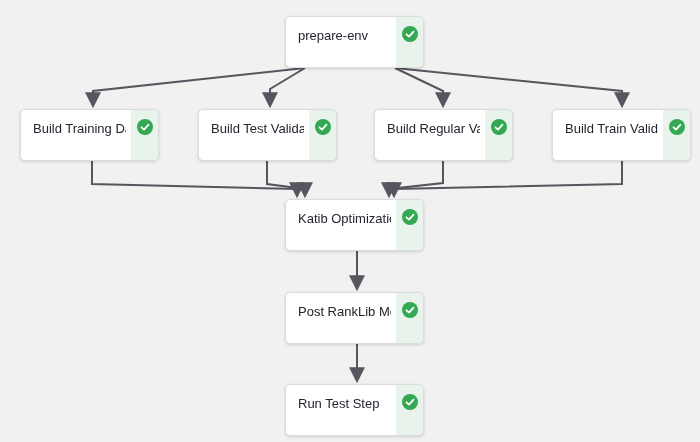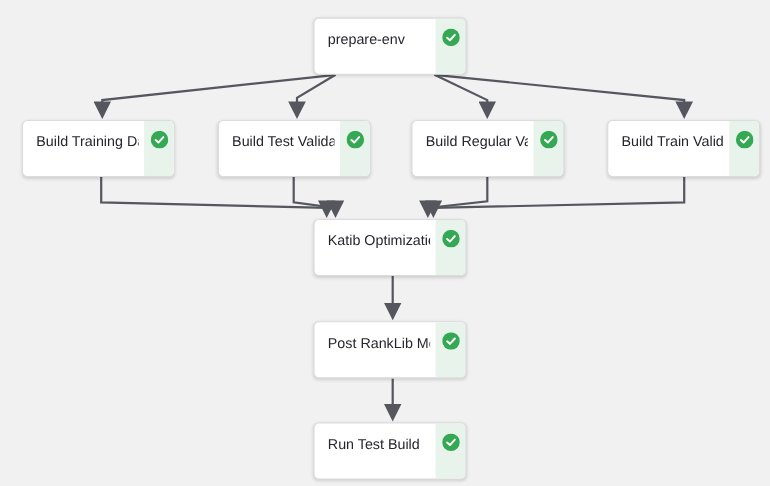--- a/index.html
+++ b/index.html
@@ -155,21 +155,21 @@
     <span class="node-label">Post RankLib Mod...</span>
     <div class="status-strip">
       <svg class="check" viewBox="0 0 16 16">
         <circle cx="8" cy="8" r="8" fill="#34a853"></circle>
         <path d="M4.5 8.3 L7 10.6 L11.5 5.7" stroke="#ffffff" stroke-width="1.8" fill="none" stroke-linecap="round" stroke-linejoin="round"></path>
       </svg>
     </div>
   </div>
 
   <div class="node" style="left:285px; top:384px;">
-    <span class="node-label">Run Test Build</span>
+    <span class="node-label">Run Test Step</span>
     <div class="status-strip">
       <svg class="check" viewBox="0 0 16 16">
         <circle cx="8" cy="8" r="8" fill="#34a853"></circle>
         <path d="M4.5 8.3 L7 10.6 L11.5 5.7" stroke="#ffffff" stroke-width="1.8" fill="none" stroke-linecap="round" stroke-linejoin="round"></path>
       </svg>
     </div>
   </div>
 
 </div>
 

